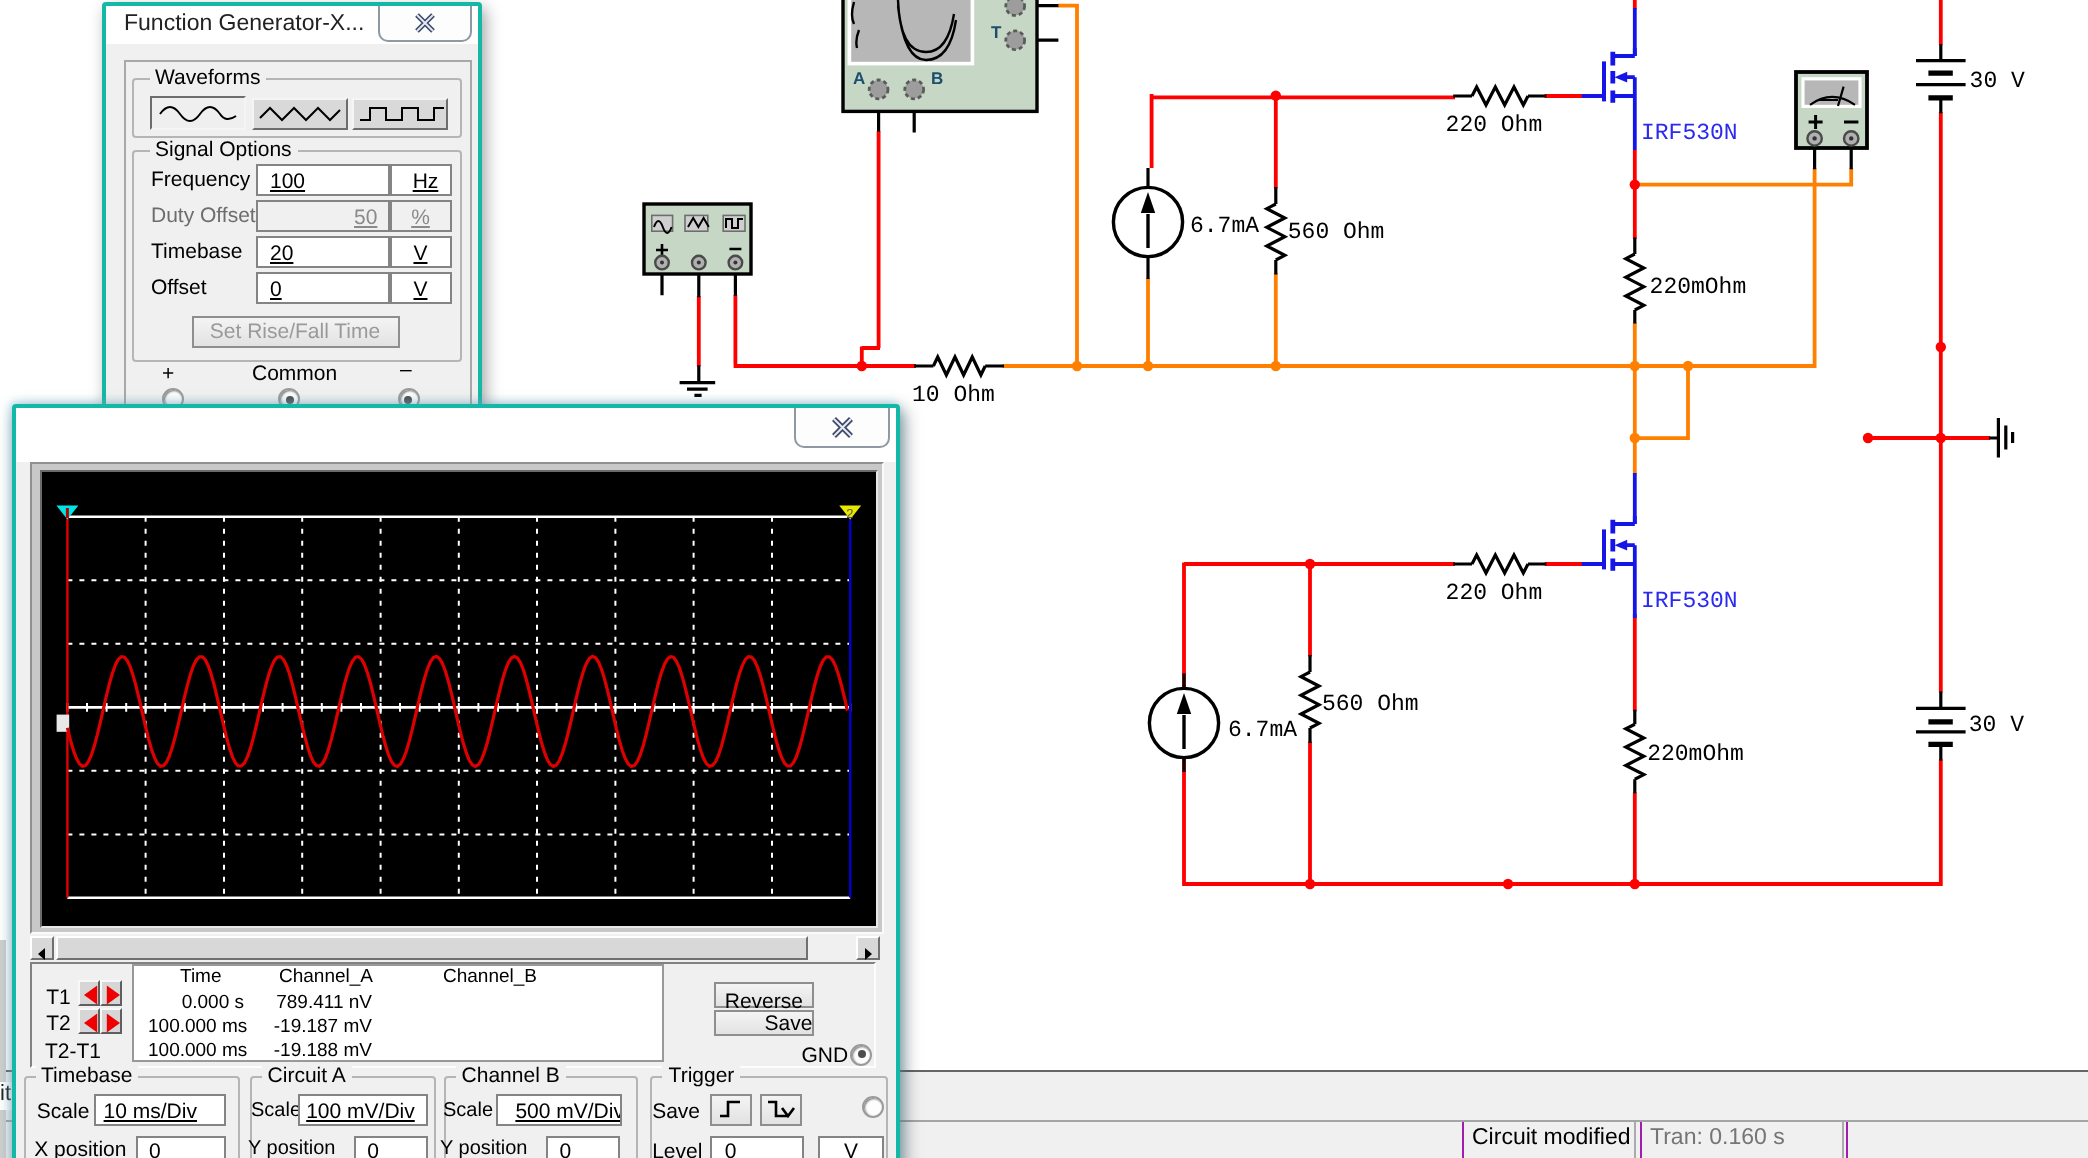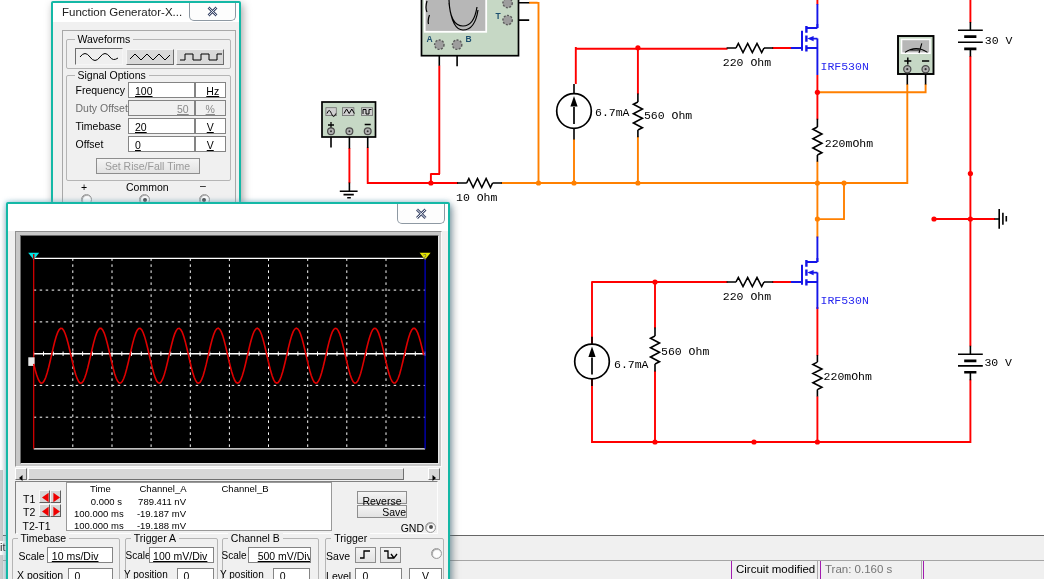--- a/index.html
+++ b/index.html
@@ -257,21 +257,21 @@
   <div class="lbl" style="left:66px;top:316.2px;width:48px;text-align:right;font-size:9.5px;">100.000 ms</div>
   <div class="lbl" style="left:126px;top:316.2px;width:52px;text-align:right;font-size:9.5px;">-19.188 mV</div>
   <div class="btn" style="left:348.7px;top:286.6px;width:50.5px;height:13.5px;font-size:10.5px;padding-top:3px;">Reverse</div>
   <div class="btn" style="left:348.7px;top:300.6px;width:50.5px;height:13.5px;font-size:10.5px;padding-top:0.5px;text-align:right;">Save</div>
   <div class="lbl" style="left:392.7px;top:317.5px;font-size:10.5px;">GND</div>
   <div class="term dot" style="left:417px;top:317.5px;"></div>
   <div class="gb" style="left:3.5px;top:333.5px;width:106.0px;height:46.5px;border-color:#b5b5b5;">
       <div class="gbl" style="left:5px;">Timebase</div>
     </div>
   <div class="gb" style="left:116.8px;top:333.5px;width:91.2px;height:46.5px;border-color:#b5b5b5;">
-      <div class="gbl" style="left:5px;">Trigger A</div>
+      <div class="gbl" style="left:5px;">Circuit A</div>
     </div>
   <div class="gb" style="left:213.8px;top:333.5px;width:94.9px;height:46.5px;border-color:#b5b5b5;">
       <div class="gbl" style="left:5px;">Channel B</div>
     </div>
   <div class="gb" style="left:317.3px;top:333.5px;width:116.5px;height:46.5px;border-color:#b5b5b5;">
       <div class="gbl" style="left:5px;">Trigger</div>
     </div>
   <div class="lbl" style="left:10.4px;top:345.5px;">Scale</div>
   <div class="inp" style="left:39.3px;top:343.2px;width:65.9px;height:15.6px;padding-left:3.5px;">10 ms/Div</div>
   <div class="lbl" style="left:9.1px;top:364.5px;">X position</div>

